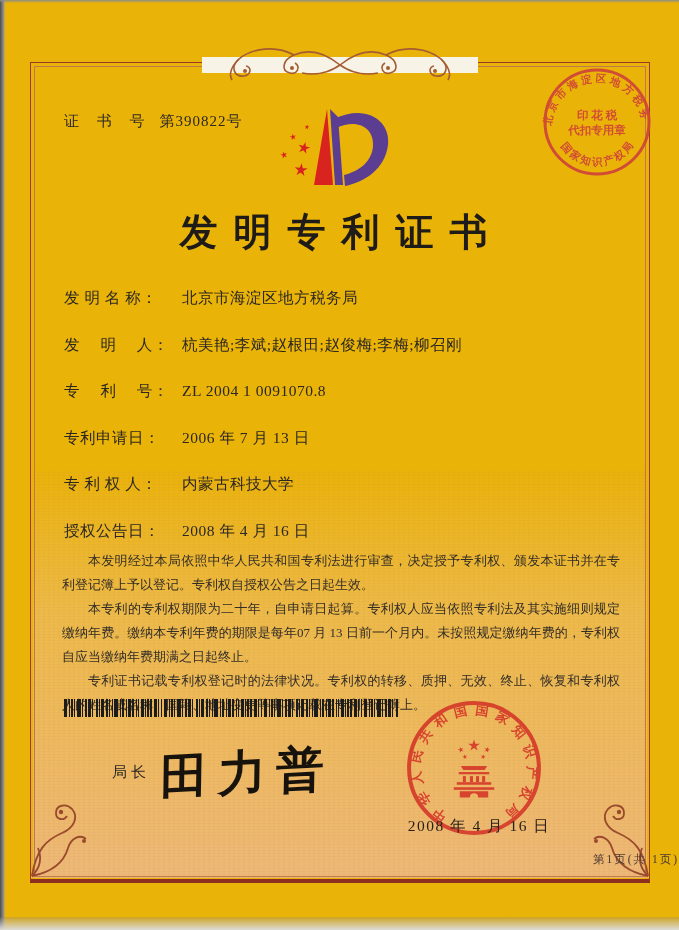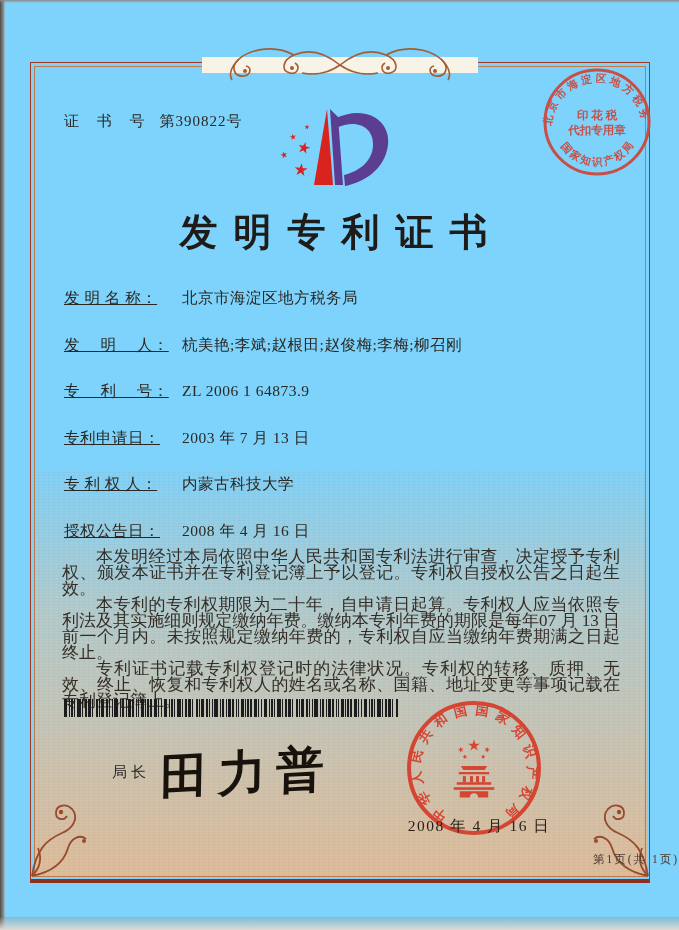--- a/index.html
+++ b/index.html
@@ -1,18 +1,18 @@
 <!DOCTYPE html>
 <html><head>
 <meta charset="utf-8">
 <style>
   html,body{margin:0;padding:0;background:#ffffff;}
   #page{
     position:relative;width:679px;height:930px;overflow:hidden;
-    background:#7dd3fc;
+    background:#eab308;
     font-family:"Liberation Serif","DejaVu Serif",serif;
     color:#2b2722;
   }
   
   .edge-left{position:absolute;left:0;top:0;width:5px;height:100%;
     background:linear-gradient(90deg,#4a4a48,#9a9892 80%,rgba(150,150,150,0));z-index:9;}
   .edge-top{position:absolute;left:0;top:0;width:100%;height:3px;
     background:linear-gradient(180deg,#8c8c88,rgba(140,140,136,0));z-index:9;}
   .edge-bottom{position:absolute;left:0;bottom:0;width:100%;height:13px;
     background:linear-gradient(180deg,rgba(120,118,112,0.25),#dcdbd6);z-index:9;}
@@ -31,24 +31,24 @@
     border:1px solid #c07a48;}
   
   .cert-no{position:absolute;left:64px;top:112px;font-size:15px;z-index:4;letter-spacing:1px;}
   .cert-no .lbl{letter-spacing:7px;margin-right:8px;}
   .title{position:absolute;left:0;top:207px;width:100%;text-align:center;
     font-size:38px;font-weight:600;letter-spacing:16px;padding-left:4px;box-sizing:border-box;
     color:#1e1b18;z-index:4;}
   
   .fields{position:absolute;left:64px;top:288px;width:566px;z-index:4;}
   .field-row{height:46.5px;font-size:15.5px;letter-spacing:0.5px;white-space:nowrap;}
-  .field-row .flabel{display:inline-block;min-width:118px;text-decoration:underline;}
+  .field-row .flabel{display:inline-block;min-width:118px;}
   
   .body-text{position:absolute;left:62px;top:549px;width:558px;z-index:4;
-    font-size:17px;line-height:16px;text-align:justify;color:#332d26;}
+    font-size:13px;line-height:24px;text-align:justify;color:#332d26;}
   .body-text p{margin:0;text-indent:2em;}
   
   .barcode{position:absolute;left:64px;top:699px;z-index:4;}
   
   .sig-role{position:absolute;left:112px;top:763px;font-size:15px;letter-spacing:4px;z-index:4;}
   .sig-name{position:absolute;left:160px;top:741px;font-size:48px;font-weight:700;
     letter-spacing:10px;color:#17130c;transform:rotate(-3deg) skewX(-4deg);z-index:4;}
   
   .seal-svg{position:absolute;left:403px;top:697px;z-index:4;opacity:0.92;}
   .seal-date{position:absolute;left:404px;top:816px;width:150px;text-align:center;
@@ -148,24 +148,24 @@
   <div class="title">发明专利证书</div>
 
   <div class="fields">
     <div class="field-row">
       <span class="flabel">发 明 名 称：</span><span>北京市海淀区地方税务局</span>
     </div>
     <div class="field-row">
       <span class="flabel">发　 明　 人：</span><span>杭美艳;李斌;赵根田;赵俊梅;李梅;柳召刚</span>
     </div>
     <div class="field-row">
-      <span class="flabel">专　 利　 号：</span><span>ZL 2006 1 64873.9</span>
-    </div>
-    <div class="field-row">
-      <span class="flabel">专利申请日：</span><span>2003 年 7 月 13 日</span>
+      <span class="flabel">专　 利　 号：</span><span>ZL 2004 1 0091070.8</span>
+    </div>
+    <div class="field-row">
+      <span class="flabel">专利申请日：</span><span>2006 年 7 月 13 日</span>
     </div>
     <div class="field-row">
       <span class="flabel">专 利 权 人：</span><span>内蒙古科技大学</span>
     </div>
     <div class="field-row">
       <span class="flabel">授权公告日：</span><span>2008 年 4 月 16 日</span>
     </div>
   </div>
 
   <div class="body-text">

